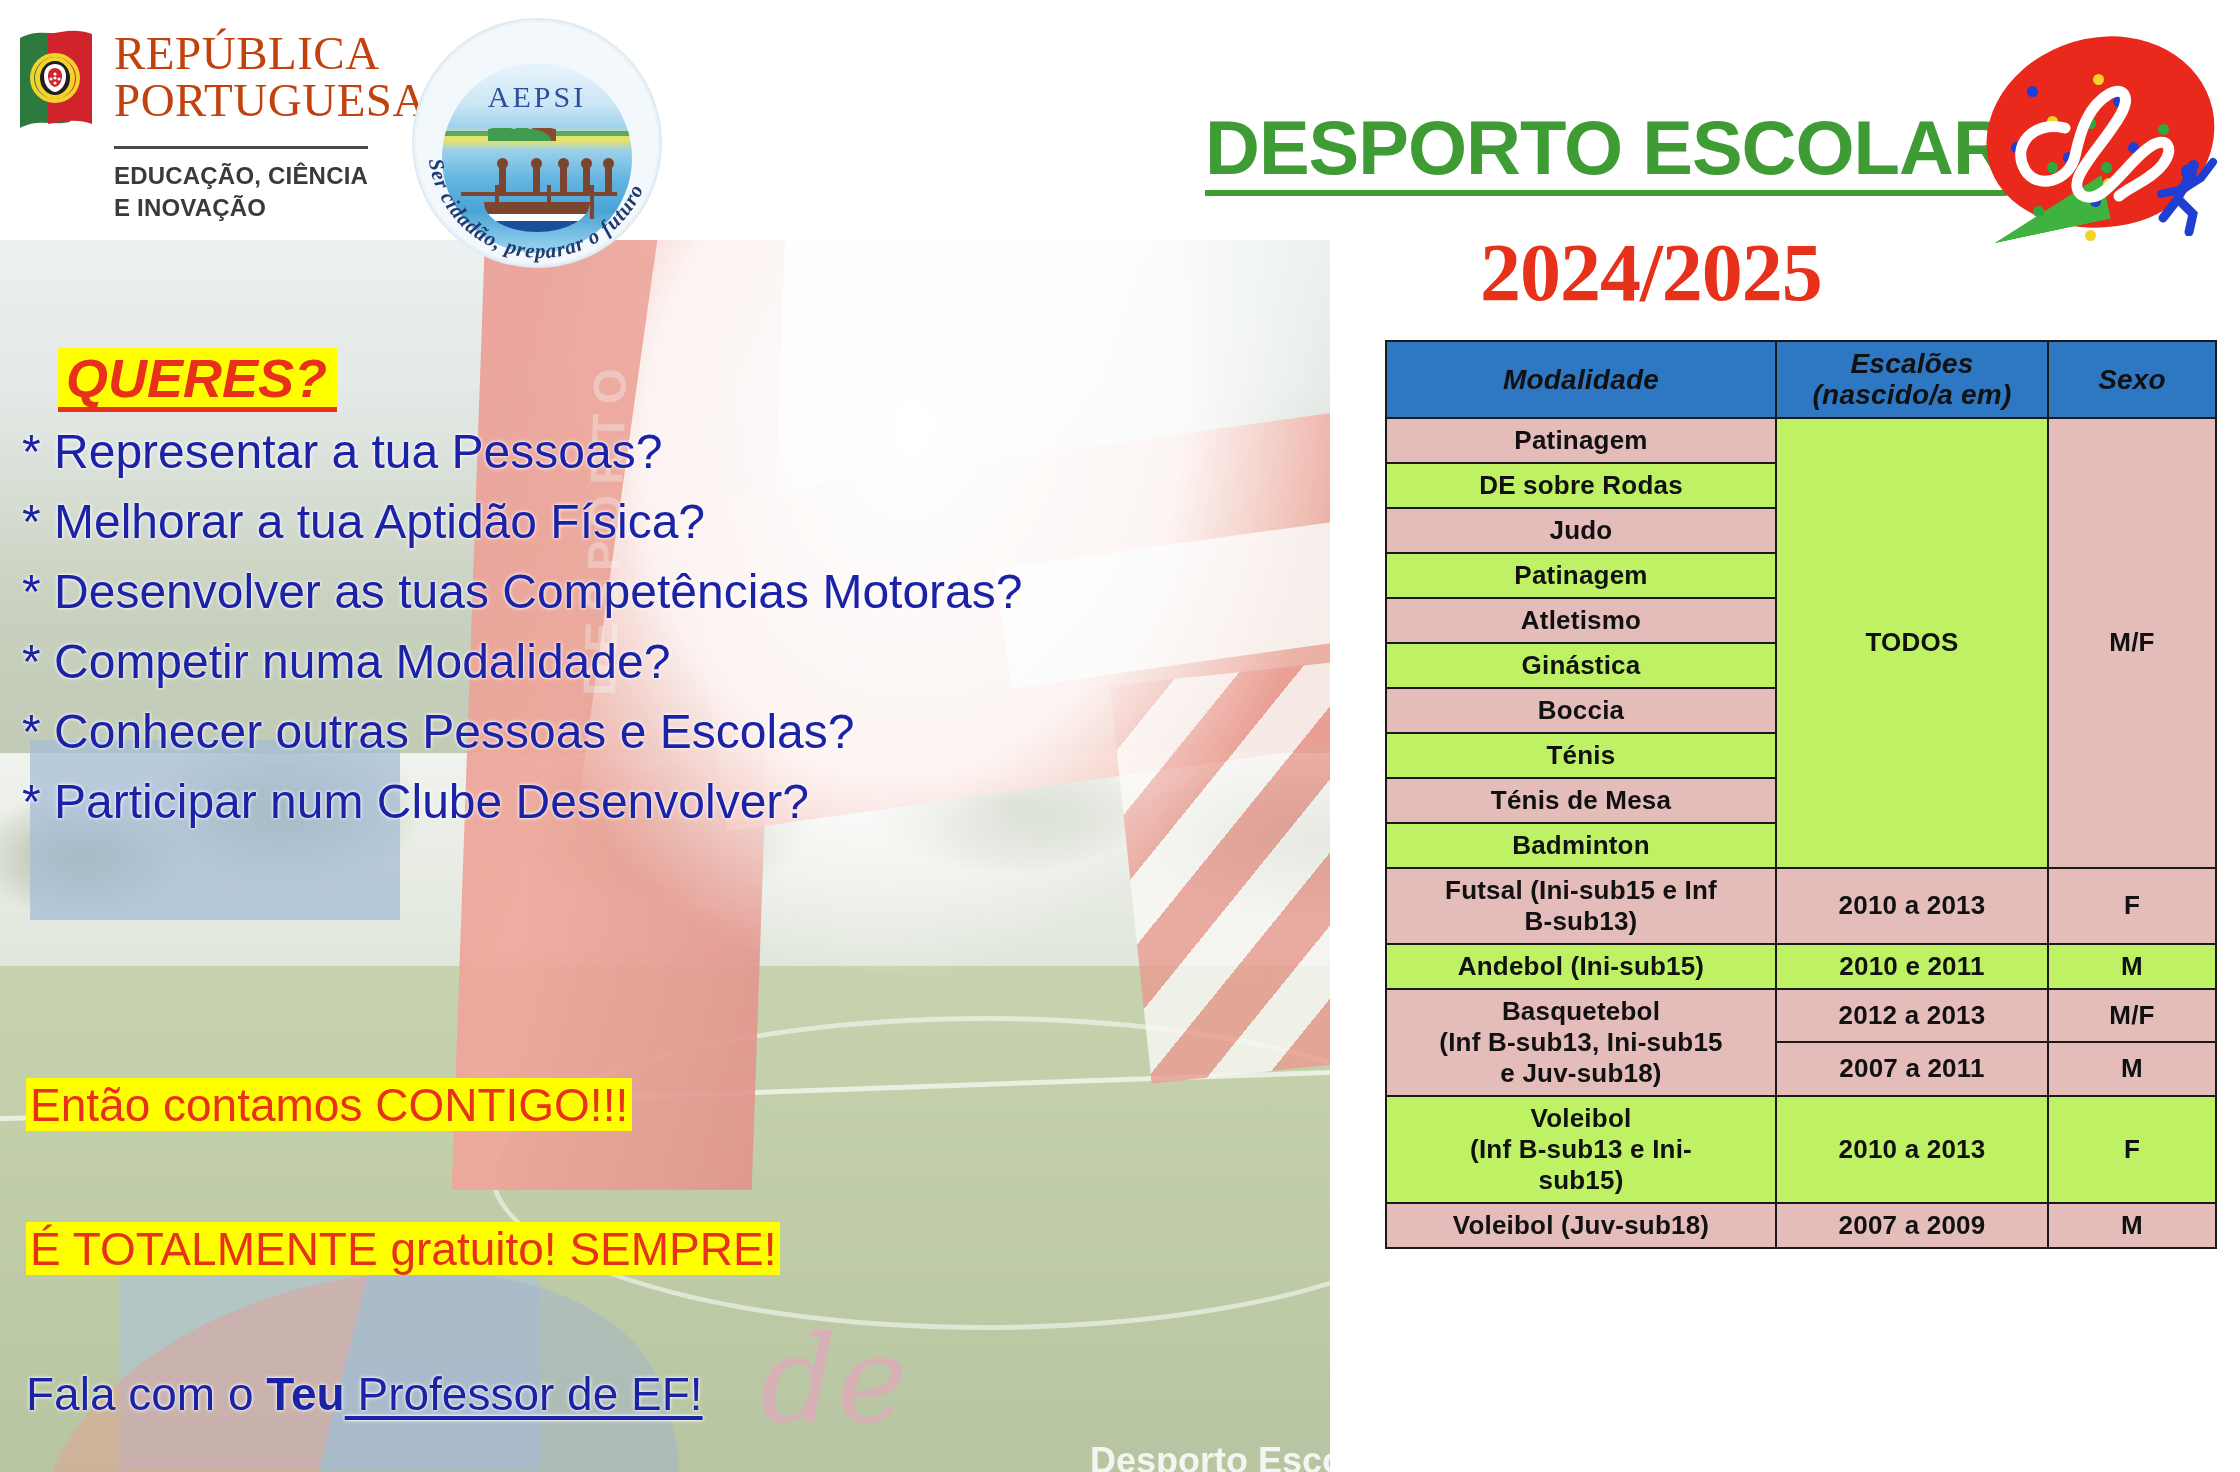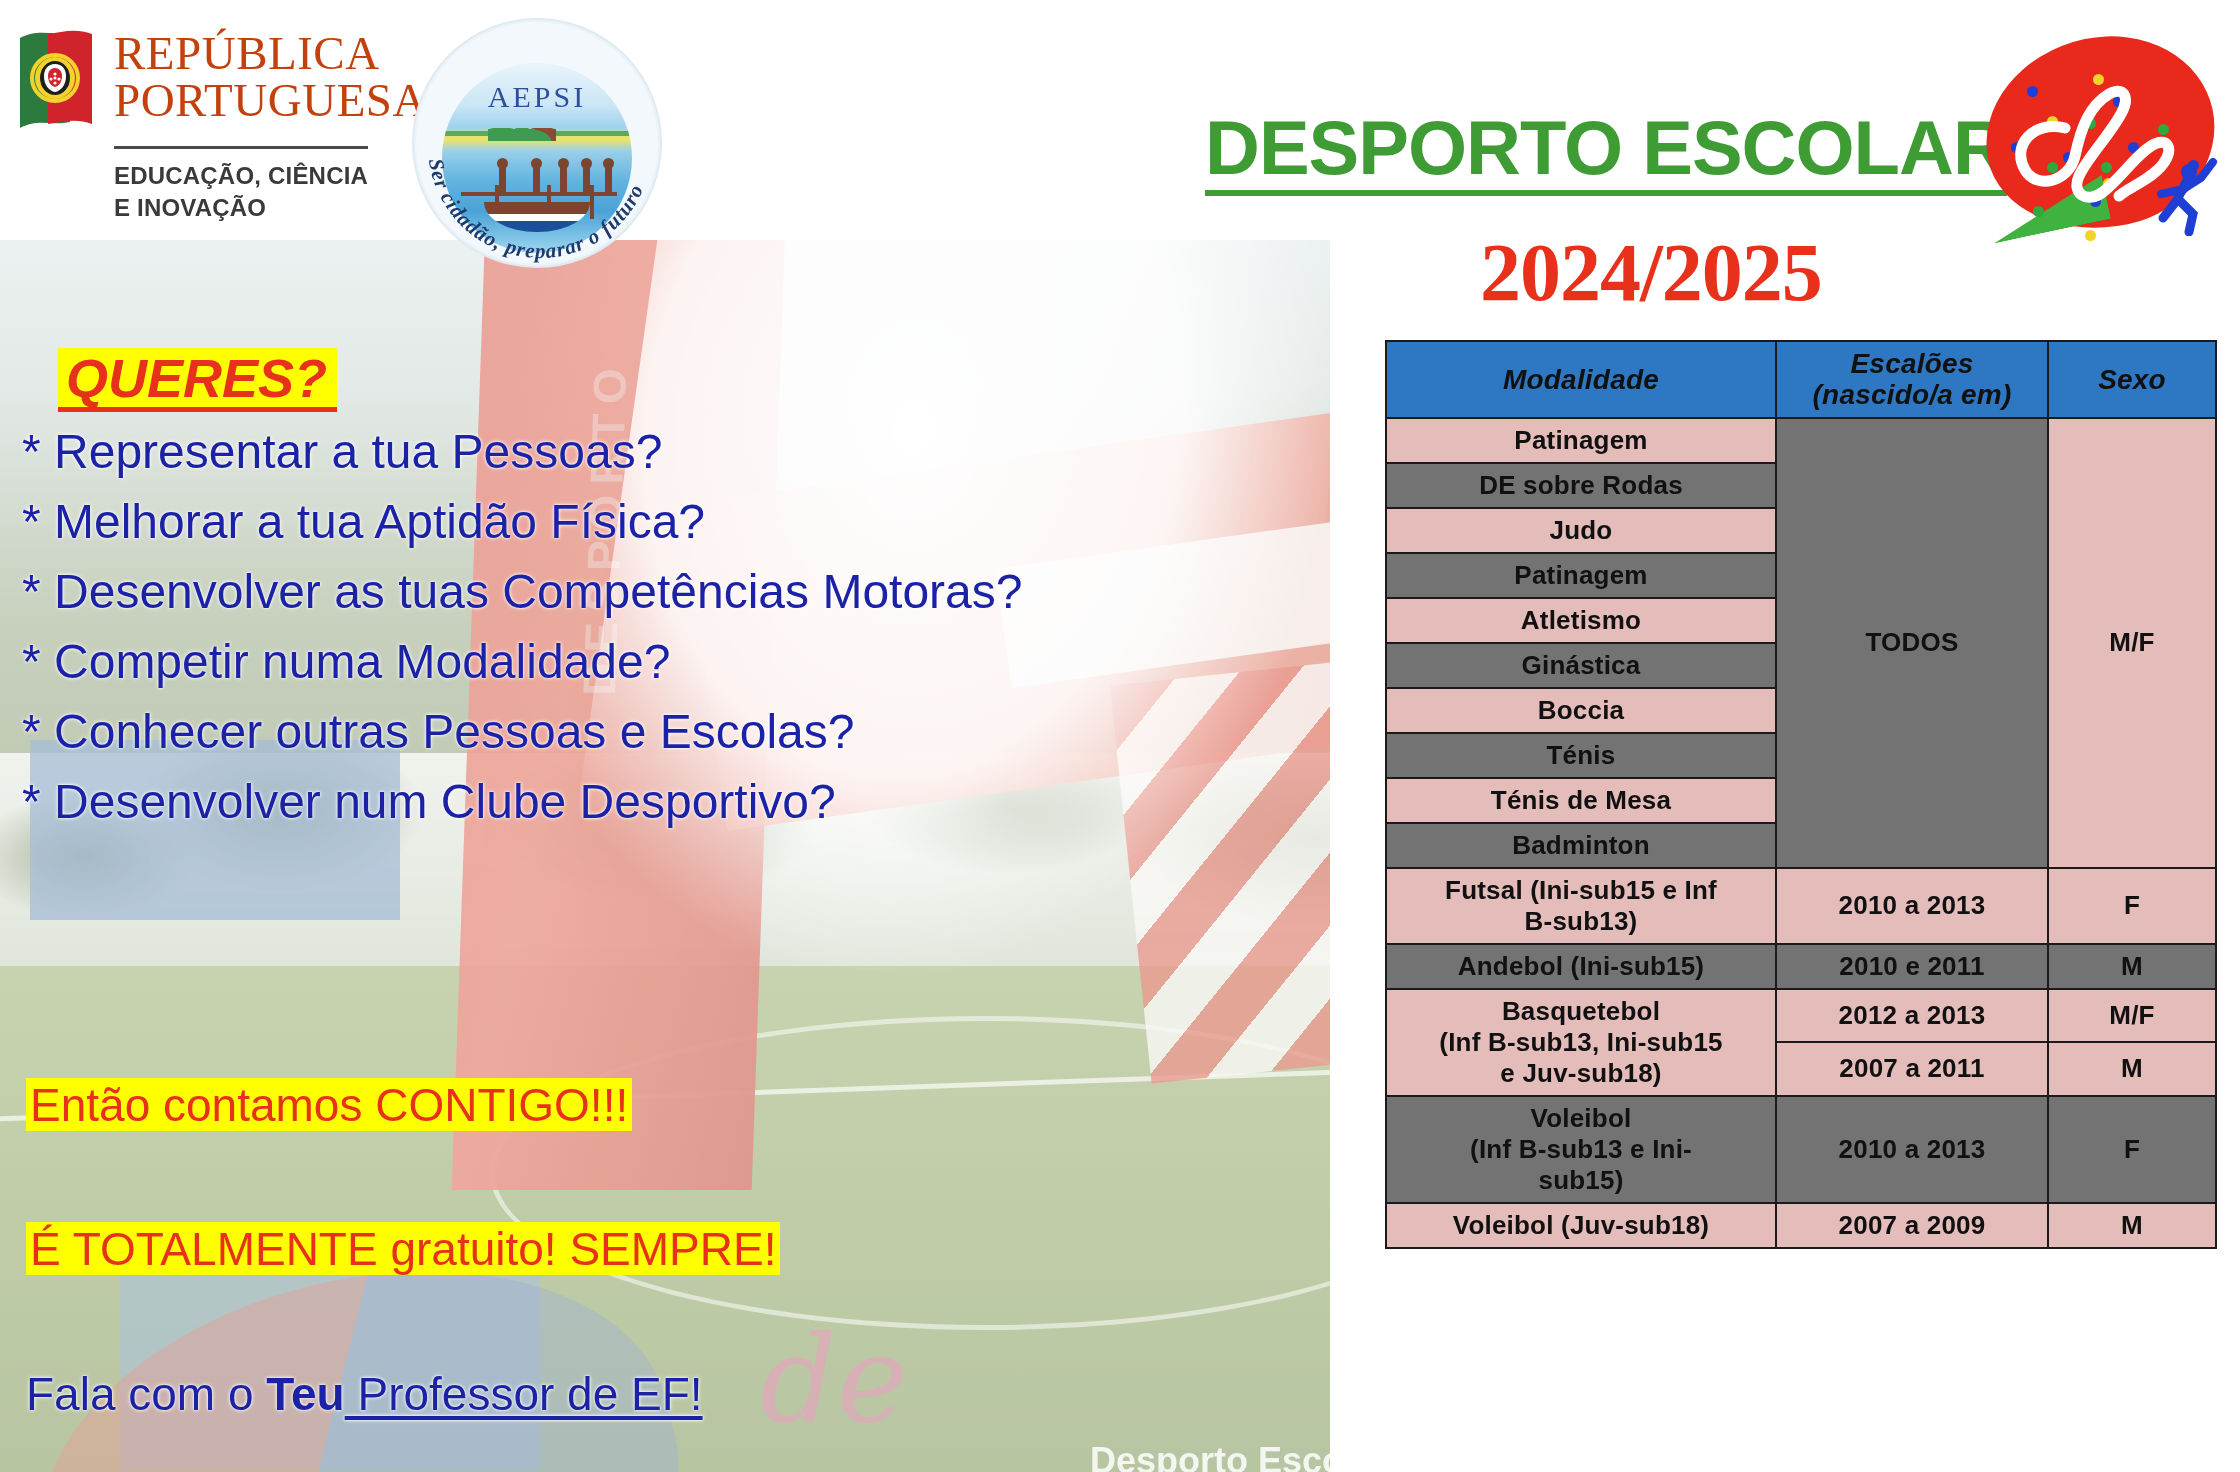--- a/index.html
+++ b/index.html
@@ -274,21 +274,21 @@
     letter-spacing:.2px;
   }
   .col-a{ width:390px; }
   .col-b{ width:272px; }
   .col-c{ width:168px; }
   thead th{
     background:#2e77c2; font-style:italic; font-size:28px; line-height:1.12;
     padding:10px 4px;
   }
   .pink{ background:#e4bcba; }
-  .blue{ background:#737373;margin-top:40px; }
+  .blue{ background:#bef264;margin-top:40px; }
   .r-tall td{ padding:14px 6px; }
 </style>
 </head>
 <body>
 
 <div id="poster">
 
   <div class="bg-photo">
     <div class="bg-sky"></div>
     <div class="bg-trees"></div>
@@ -400,21 +400,21 @@
   </div>
 
   <div class="queres">QUERES?</div>
 
   <div class="bullets">
     <div class="bullet">* Representar a tua Pessoas?</div>
     <div class="bullet">* Melhorar a tua Aptidão Física?</div>
     <div class="bullet">* Desenvolver as tuas Competências Motoras?</div>
     <div class="bullet">* Competir numa Modalidade?</div>
     <div class="bullet">* Conhecer outras Pessoas e Escolas?</div>
-    <div class="bullet">* Desenvolver num Clube Desportivo?</div>
+    <div class="bullet">* Participar num Clube Desenvolver?</div>
   </div>
 
   <div class="cta1">Então contamos CONTIGO!!!</div>
   <div class="cta2">É TOTALMENTE gratuito! SEMPRE!</div>
   <div class="cta3">
     <span>Fala com o </span><b>Teu</b><u> Professor de EF!</u>
   </div>
 
   <div class="tbl-wrap">
     <table class="sports">

